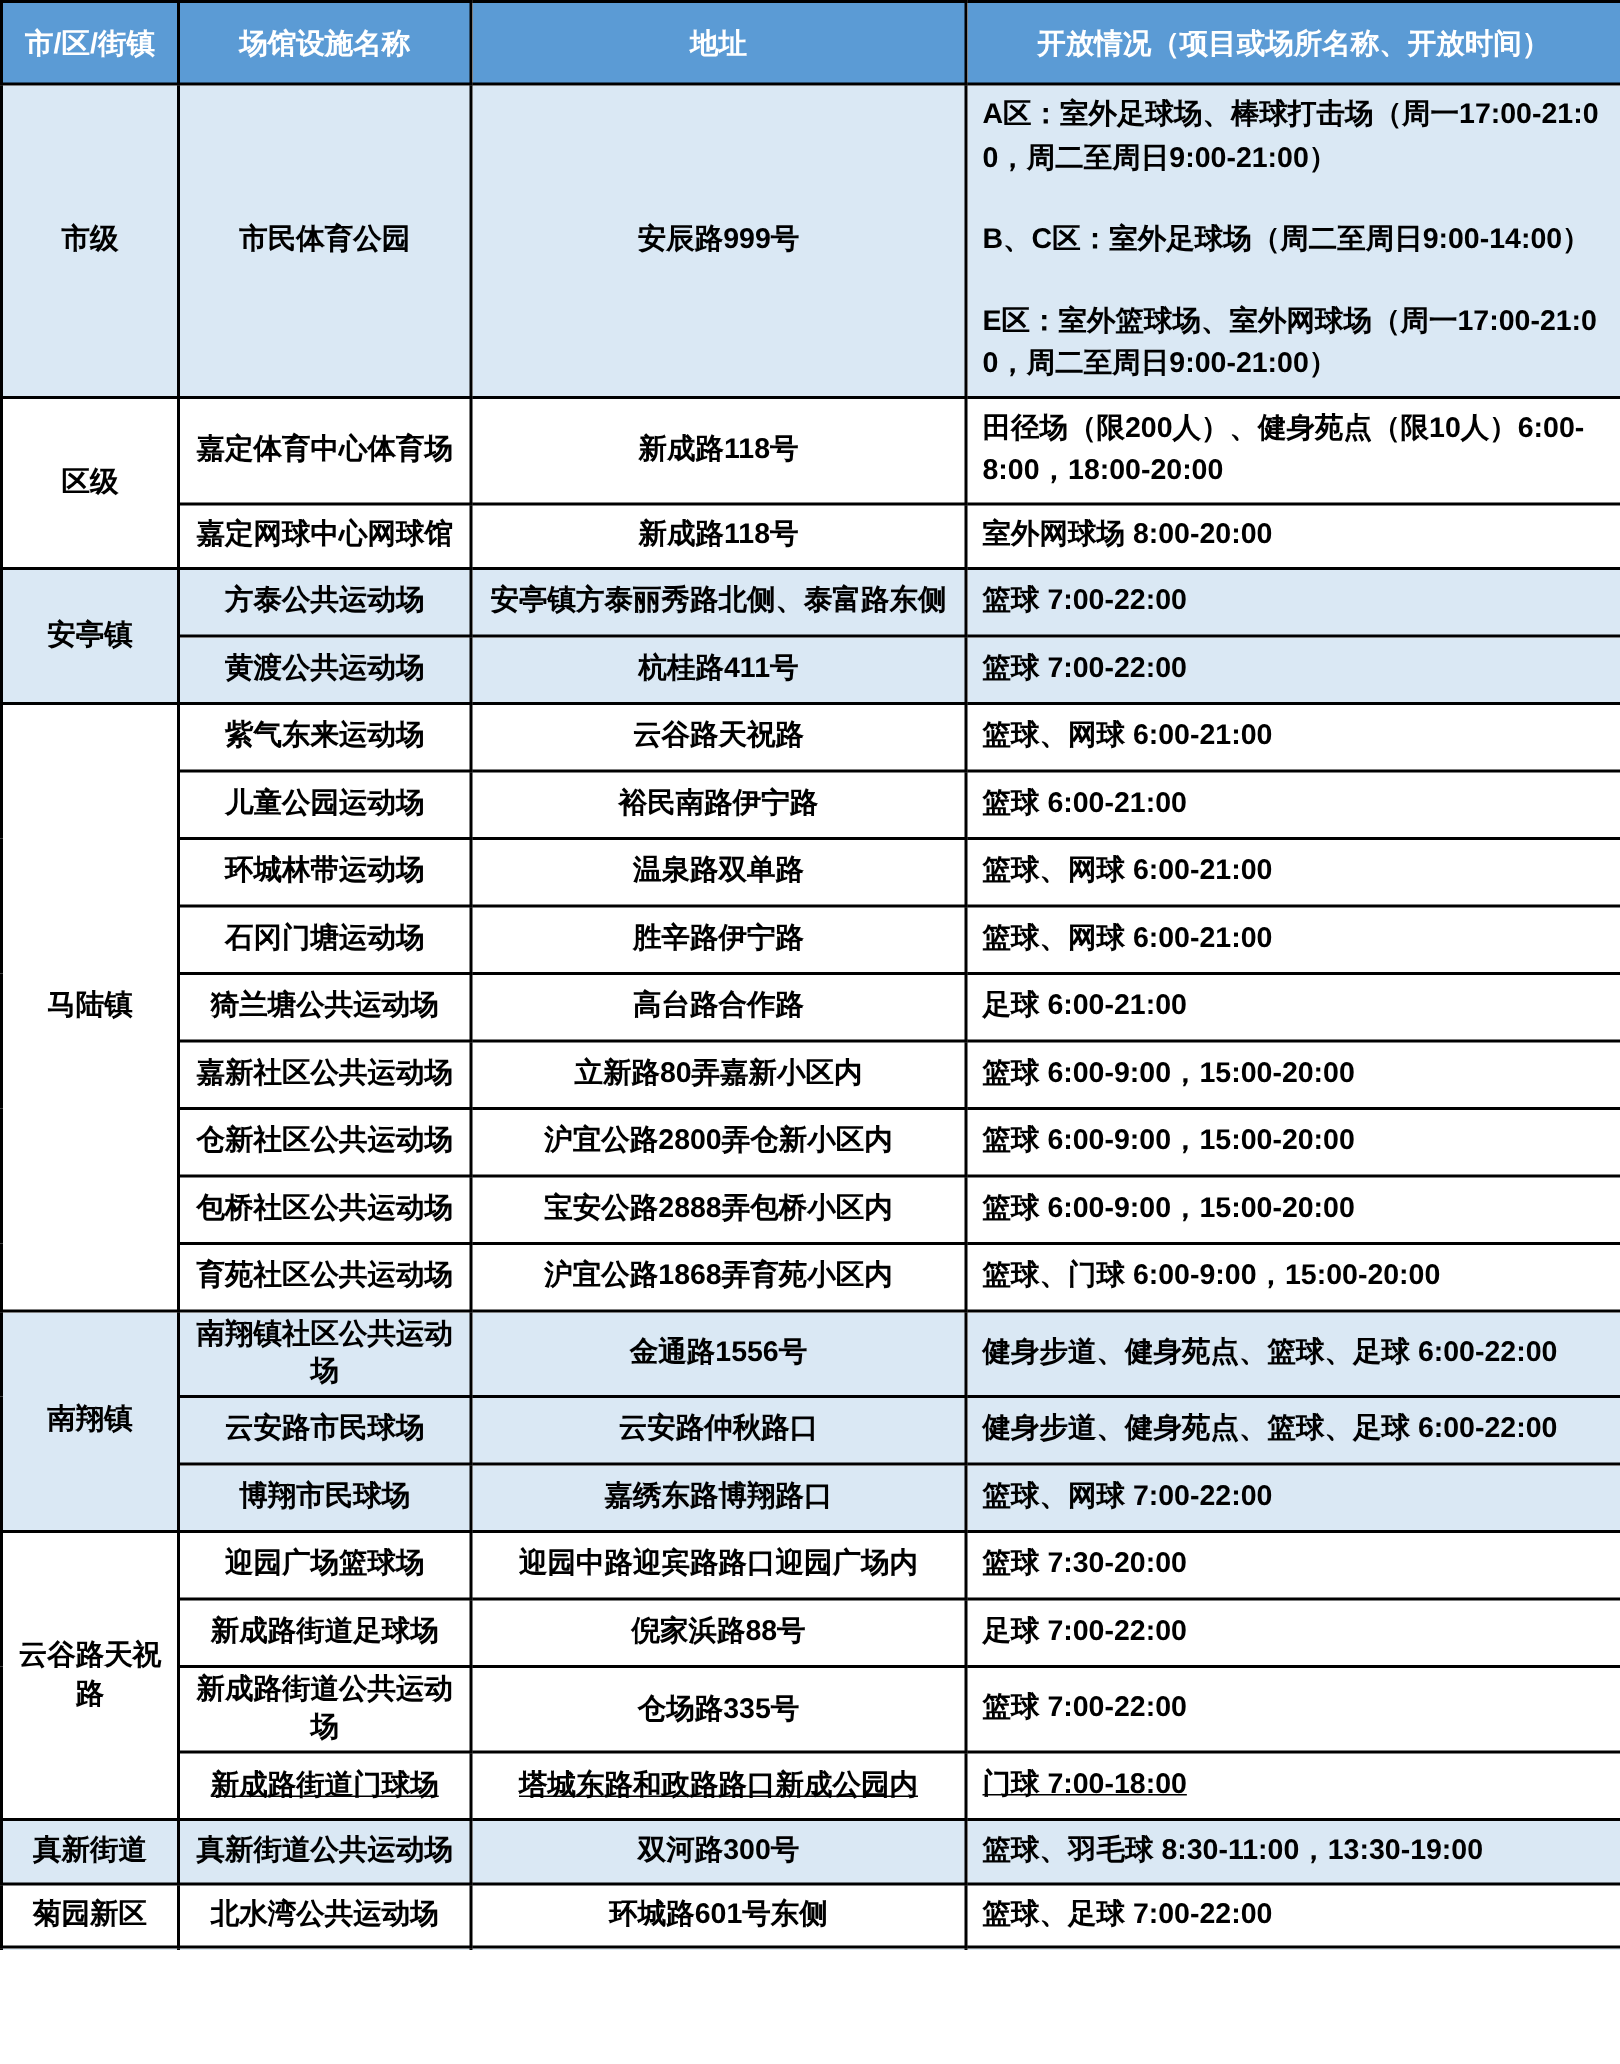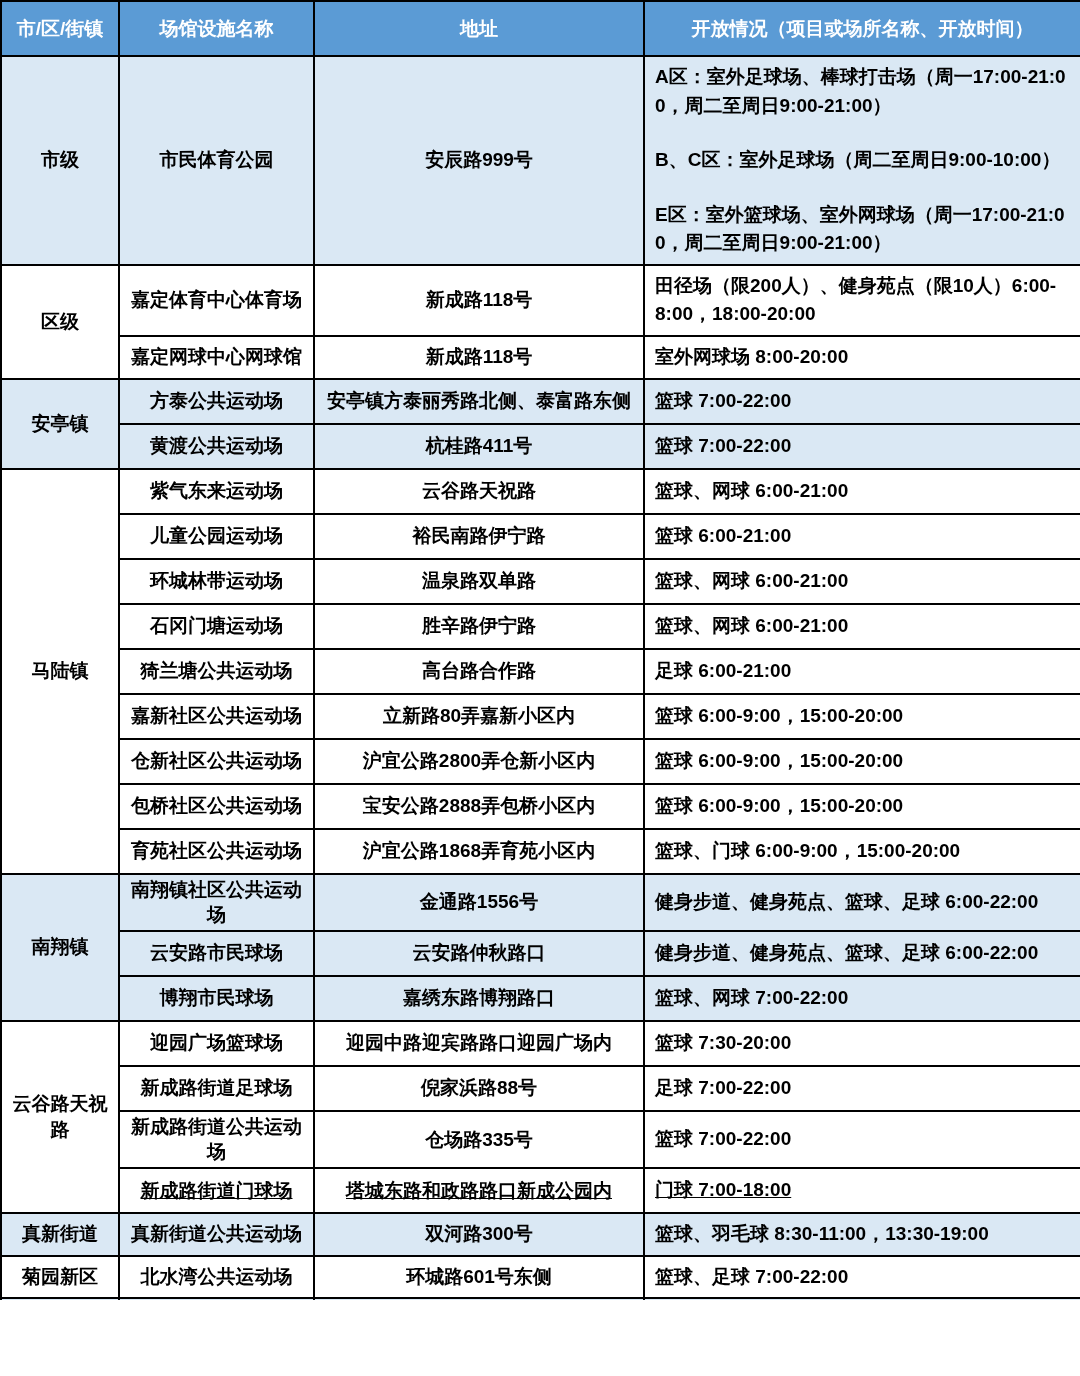--- a/index.html
+++ b/index.html
@@ -76,21 +76,21 @@
       </tr>
     </thead>
     <tbody id="table-body">
 
     <tr class="shaded" style="height: 194px;">
           <td>市级</td>
           <td>市民体育公园</td>
           <td>安辰路999号</td>
           <td class="opening">
             <div class="para">A区：室外足球场、棒球打击场（周一17:00-21:00，周二至周日9:00-21:00）</div>
-            <div class="para">B、C区：室外足球场（周二至周日9:00-10:00）</div>
+            <div class="para">B、C区：室外足球场（周二至周日9:00-14:00）</div>
             <div class="para">E区：室外篮球场、室外网球场（周一17:00-21:00，周二至周日9:00-21:00）</div>
           </td>
         </tr>
         <tr style="height: 57px;">
           <td rowspan="2">区级</td>
           <td>嘉定体育中心体育场</td>
           <td>新成路118号</td>
           <td class="opening">
             <div class="para">田径场（限200人）、健身苑点（限10人）6:00-8:00，18:00-20:00</div>
           </td>

